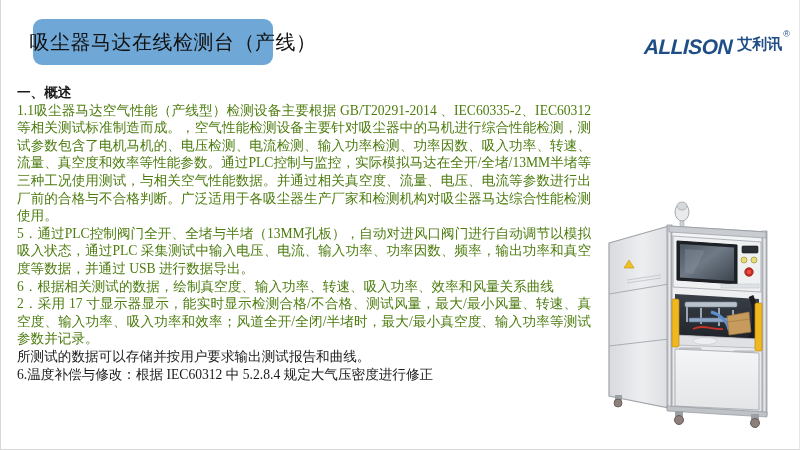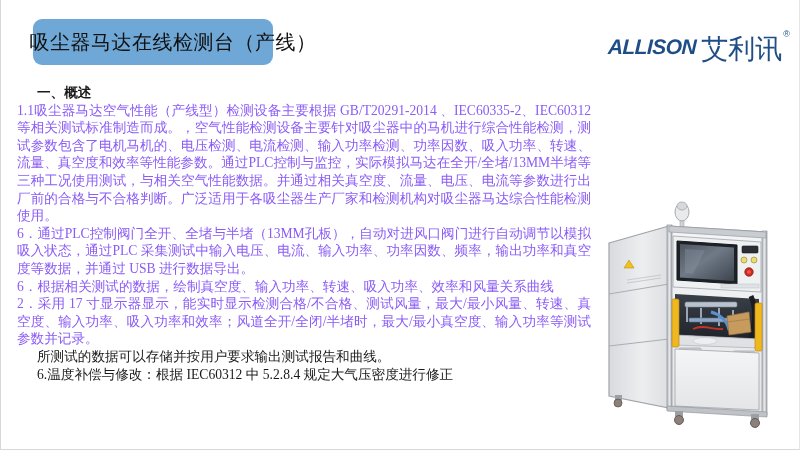--- a/index.html
+++ b/index.html
@@ -60,22 +60,22 @@
     font-family: "Liberation Sans", "DejaVu Sans", sans-serif;
     font-size: 21px;
     font-weight: bold;
     font-style: italic;
     letter-spacing: -0.6px;
     line-height: 1;
     transform: skewX(-2deg);
   }
   .logo-cn {
     font-family: "Liberation Sans", "DejaVu Sans", sans-serif;
-    font-size: 27px;
-    font-weight: normal;
+    font-size: 15px;
+    font-weight: bold;
     line-height: 1;
     margin-left: 5px;
   }
   .logo-reg {
     font-family: "Liberation Sans", "DejaVu Sans", sans-serif;
     font-size: 9px;
     line-height: 1;
     margin-left: 1px;
     margin-top: -6px;
   }
@@ -88,28 +88,27 @@
     width: 574px;
   }
   .tline {
     font-family: "Liberation Serif", "DejaVu Serif", serif;
     font-size: 13.6px;
     line-height: 17.6px;
     color: #1a1a1a;
     text-align: justify;
     letter-spacing: 0px;
     white-space: pre-wrap;
-    margin-left: 20px;
   }
   .tline.bold { font-weight: bold; }
   .para {
     font-family: "Liberation Serif", "DejaVu Serif", serif;
     font-size: 13.6px;
     line-height: 17.6px;
-    color: #8b5cf6;
+    color: #4d7c0f;
     text-align: justify;
     text-justify: inter-character;
   }
 
   
   .machine-photo {
     position: absolute;
     left: 600px;
     top: 196px;
     width: 196px;
@@ -128,21 +127,21 @@
 
   <div class="logo">
     <span class="logo-en">ALLISON</span>
     <span class="logo-cn">艾利讯</span>
     <span class="logo-reg">®</span>
   </div>
 
   <div class="body-text">
     <div class="tline bold">一、概述</div>
     <div class="para">1.1吸尘器马达空气性能（产线型）检测设备主要根据 GB/T20291-2014 、IEC60335-2、IEC60312 等相关测试标准制造而成。，空气性能检测设备主要针对吸尘器中的马机进行综合性能检测，测试参数包含了电机马机的、电压检测、电流检测、输入功率检测、功率因数、吸入功率、转速、流量、真空度和效率等性能参数。通过PLC控制与监控，实际模拟马达在全开/全堵/13MM半堵等三种工况使用测试，与相关空气性能数据。并通过相关真空度、流量、电压、电流等参数进行出厂前的合格与不合格判断。广泛适用于各吸尘器生产厂家和检测机构对吸尘器马达综合性能检测使用。</div>
-    <div class="para">6．通过PLC控制阀门全开、全堵与半堵（13MM孔板），自动对进风口阀门进行自动调节以模拟吸入状态，通过PLC 采集测试中输入电压、电流、输入功率、功率因数、频率，输出功率和真空度等数据，并通过 USB 进行数据导出。</div>
+    <div class="para">5．通过PLC控制阀门全开、全堵与半堵（13MM孔板），自动对进风口阀门进行自动调节以模拟吸入状态，通过PLC 采集测试中输入电压、电流、输入功率、功率因数、频率，输出功率和真空度等数据，并通过 USB 进行数据导出。</div>
     <div class="para">6．根据相关测试的数据，绘制真空度、输入功率、转速、吸入功率、效率和风量关系曲线</div>
     <div class="para">2．采用 17 寸显示器显示，能实时显示检测合格/不合格、测试风量，最大/最小风量、转速、真空度、输入功率、吸入功率和效率；风道全开/全闭/半堵时，最大/最小真空度、输入功率等测试参数并记录。</div>
     <div class="tline">所测试的数据可以存储并按用户要求输出测试报告和曲线。</div>
     <div class="tline">6.温度补偿与修改：根据 IEC60312 中 5.2.8.4 规定大气压密度进行修正</div>
   </div>
 
   <div class="machine-photo">
     <svg width="196" height="232" viewBox="0 0 196 232" xmlns="http://www.w3.org/2000/svg">
       <defs>
         <linearGradient id="panelG" x1="0" y1="0" x2="1" y2="0">

